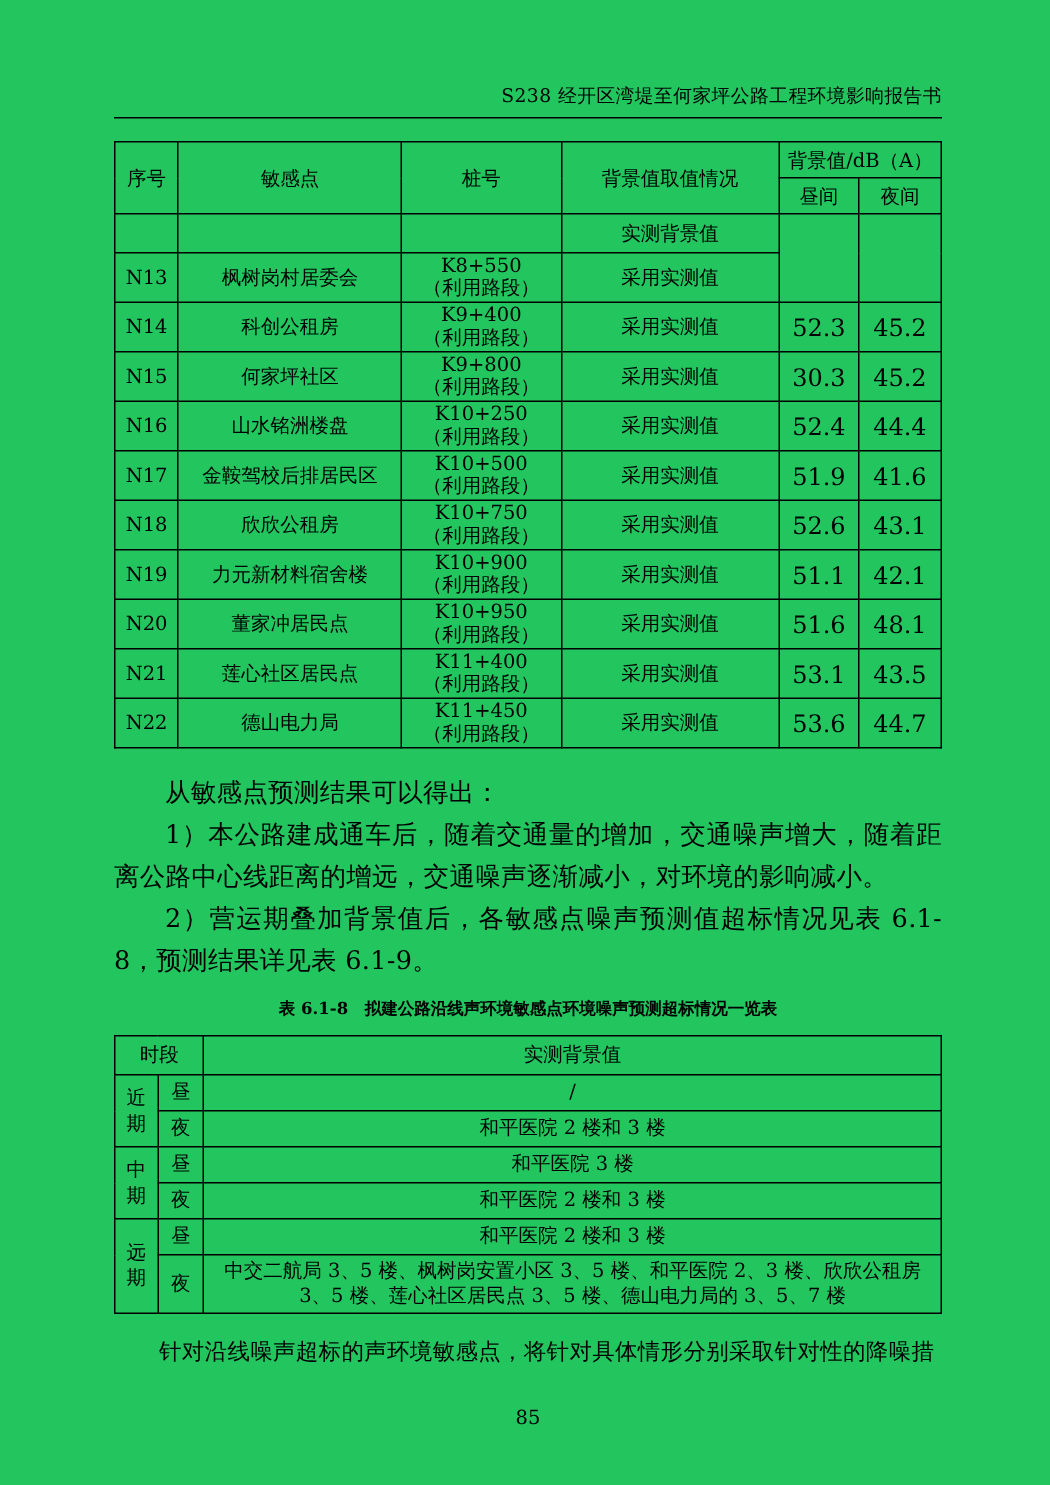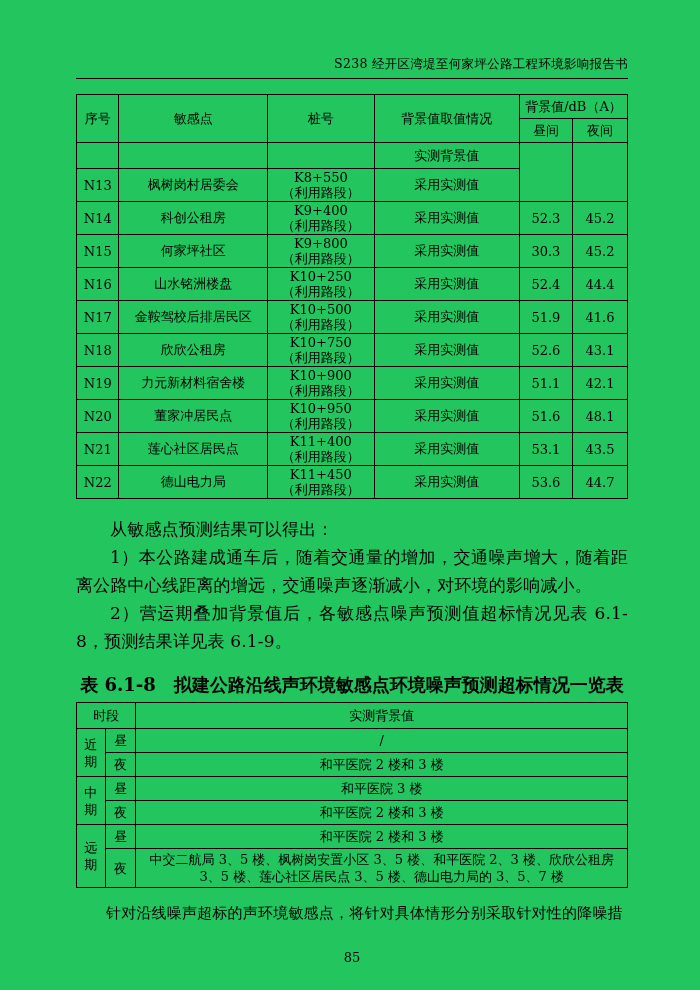--- a/index.html
+++ b/index.html
@@ -38,36 +38,36 @@
     font-weight: normal;
     font-size: 13px;
     padding: 1px 2px;
     overflow: hidden;
   }
   .t1 { margin-top: 15px; border: 1.5px solid #000; }
   .t1 .hrow td { height: 24px; }
   .t1 .pre-row td { height: 26px; }
   .t1 .data-row td { height: 31px; }
   .stake-line { display: block; line-height: 15px; }
-  .num-cell { font-size: 13px; }
+  .num-cell { font-size: 16px; }
   
   .body-text { margin-top: 16px; }
   .body-text p {
     font-size: 17px;
     line-height: 28px;
     text-indent: 2em;
     text-align: justify;
     letter-spacing: 0.2px;
   }
   
   .t2-caption {
-    margin-top: 19px;
+    margin-top: 7px;
     text-align: center;
     font-weight: bold;
-    font-size: 18px;
+    font-size: 11px;
     line-height: 22px;
   }
   .t2 { margin-top: 6px; border: 1.5px solid #000; }
   .t2 .hrow td { height: 26px; }
   .t2 td { line-height: 17px; }
   .t2 .time-row td { height: 24px; }
   .period-cell {
     width: 28px;
     line-height: 17px;
     padding: 2px 6px;

